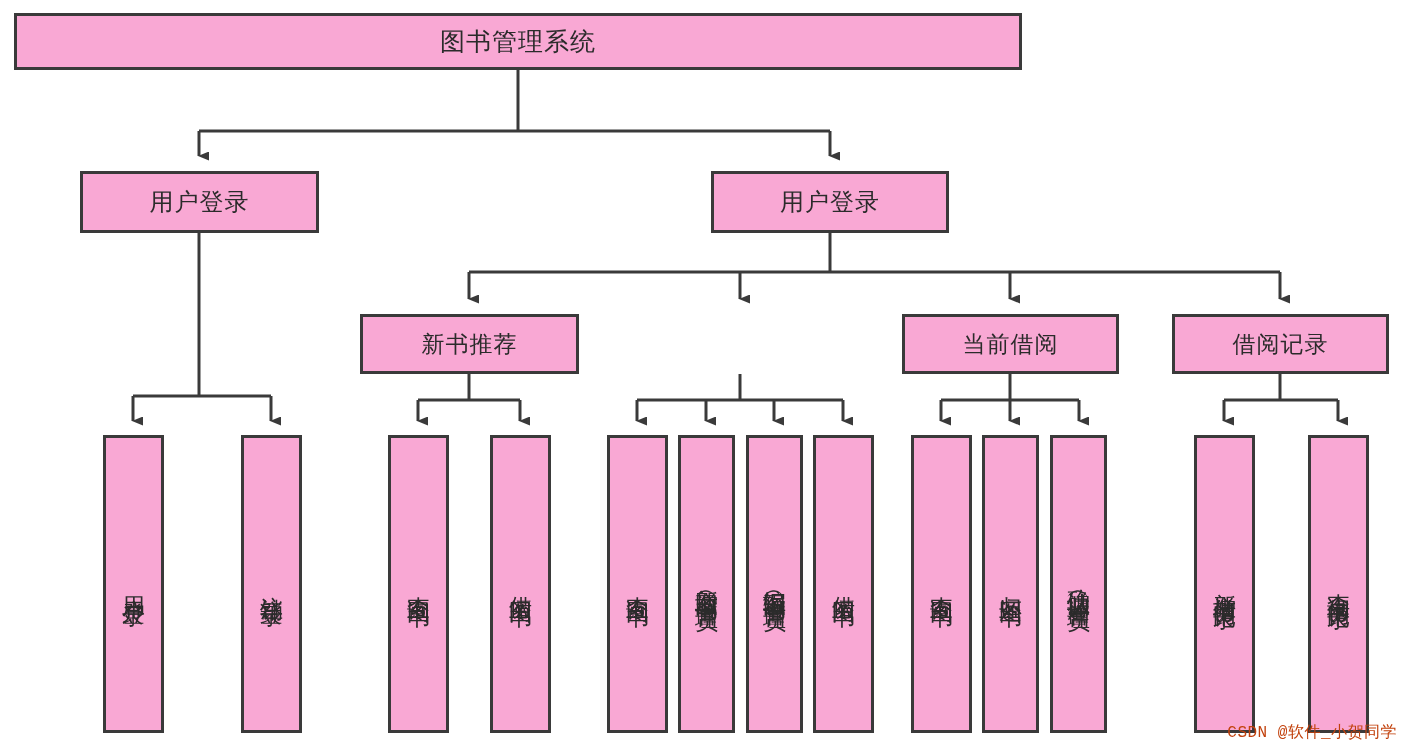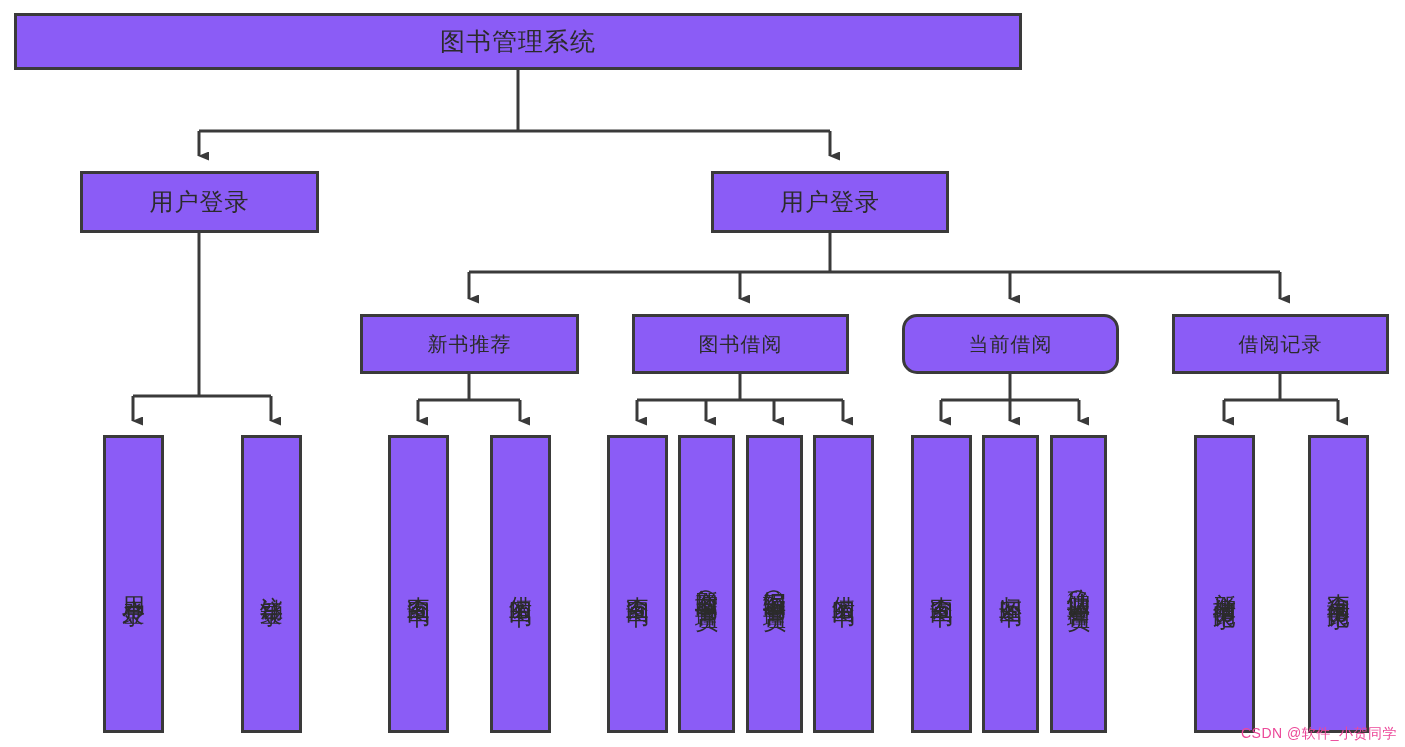--- a/index.html
+++ b/index.html
@@ -15,35 +15,35 @@
     width: 1405px;
     height: 747px;
     background: #ffffff;
     overflow: hidden;
   }
   
   .node {
     position: absolute;
     box-sizing: border-box;
     border: 3px solid #3a3a3a;
-    background: #8b5cf6;
+    background: #f9a8d4;
     display: flex;
     align-items: center;
     justify-content: center;
     color: #2b2b2b;
     z-index: 3;
   }
   .node.root {
     font-size: 25px;
   }
   .node.lvl2 {
     font-size: 24px;
   }
   .node.lvl3 {
-    font-size: 20px;
+    font-size: 23px;
   }
   
   .node.leaf {
     font-size: 23px;
     padding: 4px 0;
   }
   .node.leaf .vtext {
     writing-mode: vertical-rl;
     text-orientation: upright;
     letter-spacing: 3px;
@@ -63,26 +63,26 @@
     width: 1405px;
     height: 747px;
     z-index: 1;
     pointer-events: none;
   }
   
   #watermark {
     position: absolute;
     right: 8px;
     bottom: 4px;
-    font-size: 14px;
-    color: #ec4899;
+    font-size: 16px;
+    color: #c2410c;
     letter-spacing: 0.5px;
     z-index: 9;
     white-space: nowrap;
-    font-family: Liberation Sans, sans-serif;
+    font-family: Liberation Mono, monospace;
   }
 </style>
 </head>
 <body>
 
 <div id="canvas">
 
   <svg id="wires" viewBox="0 0 1405 747" xmlns="http://www.w3.org/2000/svg">
     <defs>
       <marker id="arw" markerWidth="9" markerHeight="11" refX="4.5" refY="10" orient="auto-start-reverse" markerUnits="userSpaceOnUse">
@@ -145,25 +145,22 @@
   </div>
 
   <div class="node lvl2" style="left:711px; top:171px; width:238px; height:62px;">
     <span class="hlabel">用户登录</span>
   </div>
 
   <div class="node lvl3" style="left:360px; top:314px; width:219px; height:60px;">
     <span class="hlabel">新书推荐</span>
   </div>
 
-  <div class="node lvl3" style="left:632px; top:314px; width:217px; height:60px;">
-    <span class="hlabel">图书借阅</span>
-  </div>
-
-  <div class="node lvl3" style="left:902px; top:314px; width:217px; height:60px;border-radius:15px;">
+
+  <div class="node lvl3" style="left:902px; top:314px; width:217px; height:60px;">
     <span class="hlabel">当前借阅</span>
   </div>
 
   <div class="node lvl3" style="left:1172px; top:314px; width:217px; height:60px;text-align:right;">
     <span class="hlabel">借阅记录</span>
   </div>
 
   <div class="node leaf" style="left:103px; top:435px; width:61px; height:298px;">
     <span class="vtext">用户登录</span>
   </div>

